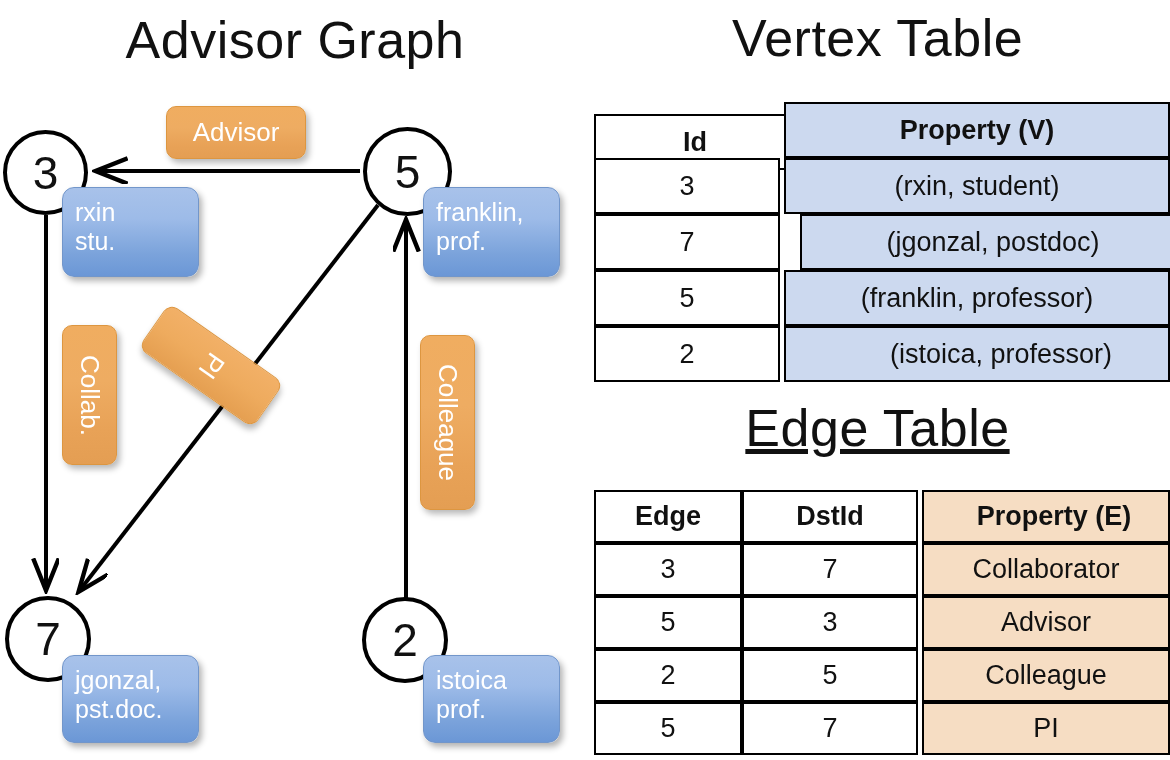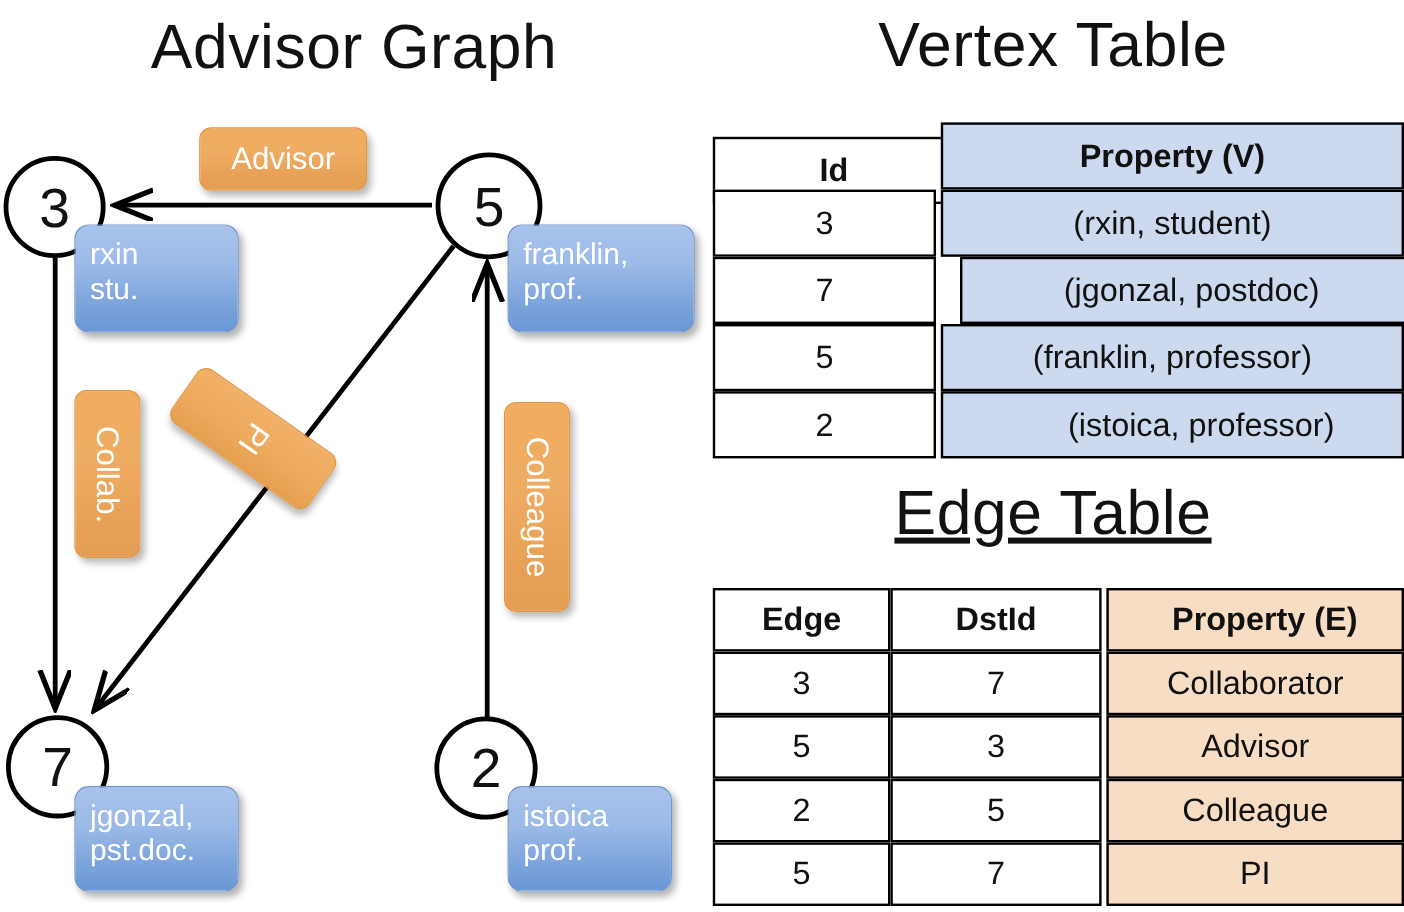--- a/index.html
+++ b/index.html
@@ -150,21 +150,21 @@
   <span>7</span>
 </div>
 <div class="node-circle" style="left:362px; top:597px; width:86px; height:86px;">
   <span>2</span>
 </div>
 
 <div class="prop-box" style="left:62px; top:187px; width:137px; height:90px;">
   <span>rxin</span>
   <span>stu.</span>
 </div>
-<div class="prop-box" style="left:423px; top:187px; width:156px; height:90px;">
+<div class="prop-box" style="left:423px; top:187px; width:137px; height:90px;">
   <span>franklin,</span>
   <span>prof.</span>
 </div>
 <div class="prop-box" style="left:62px; top:655px; width:137px; height:88px;">
   <span>jgonzal,</span>
   <span>pst.doc.</span>
 </div>
 <div class="prop-box" style="left:423px; top:655px; width:137px; height:88px;">
   <span>istoica</span>
   <span>prof.</span>

